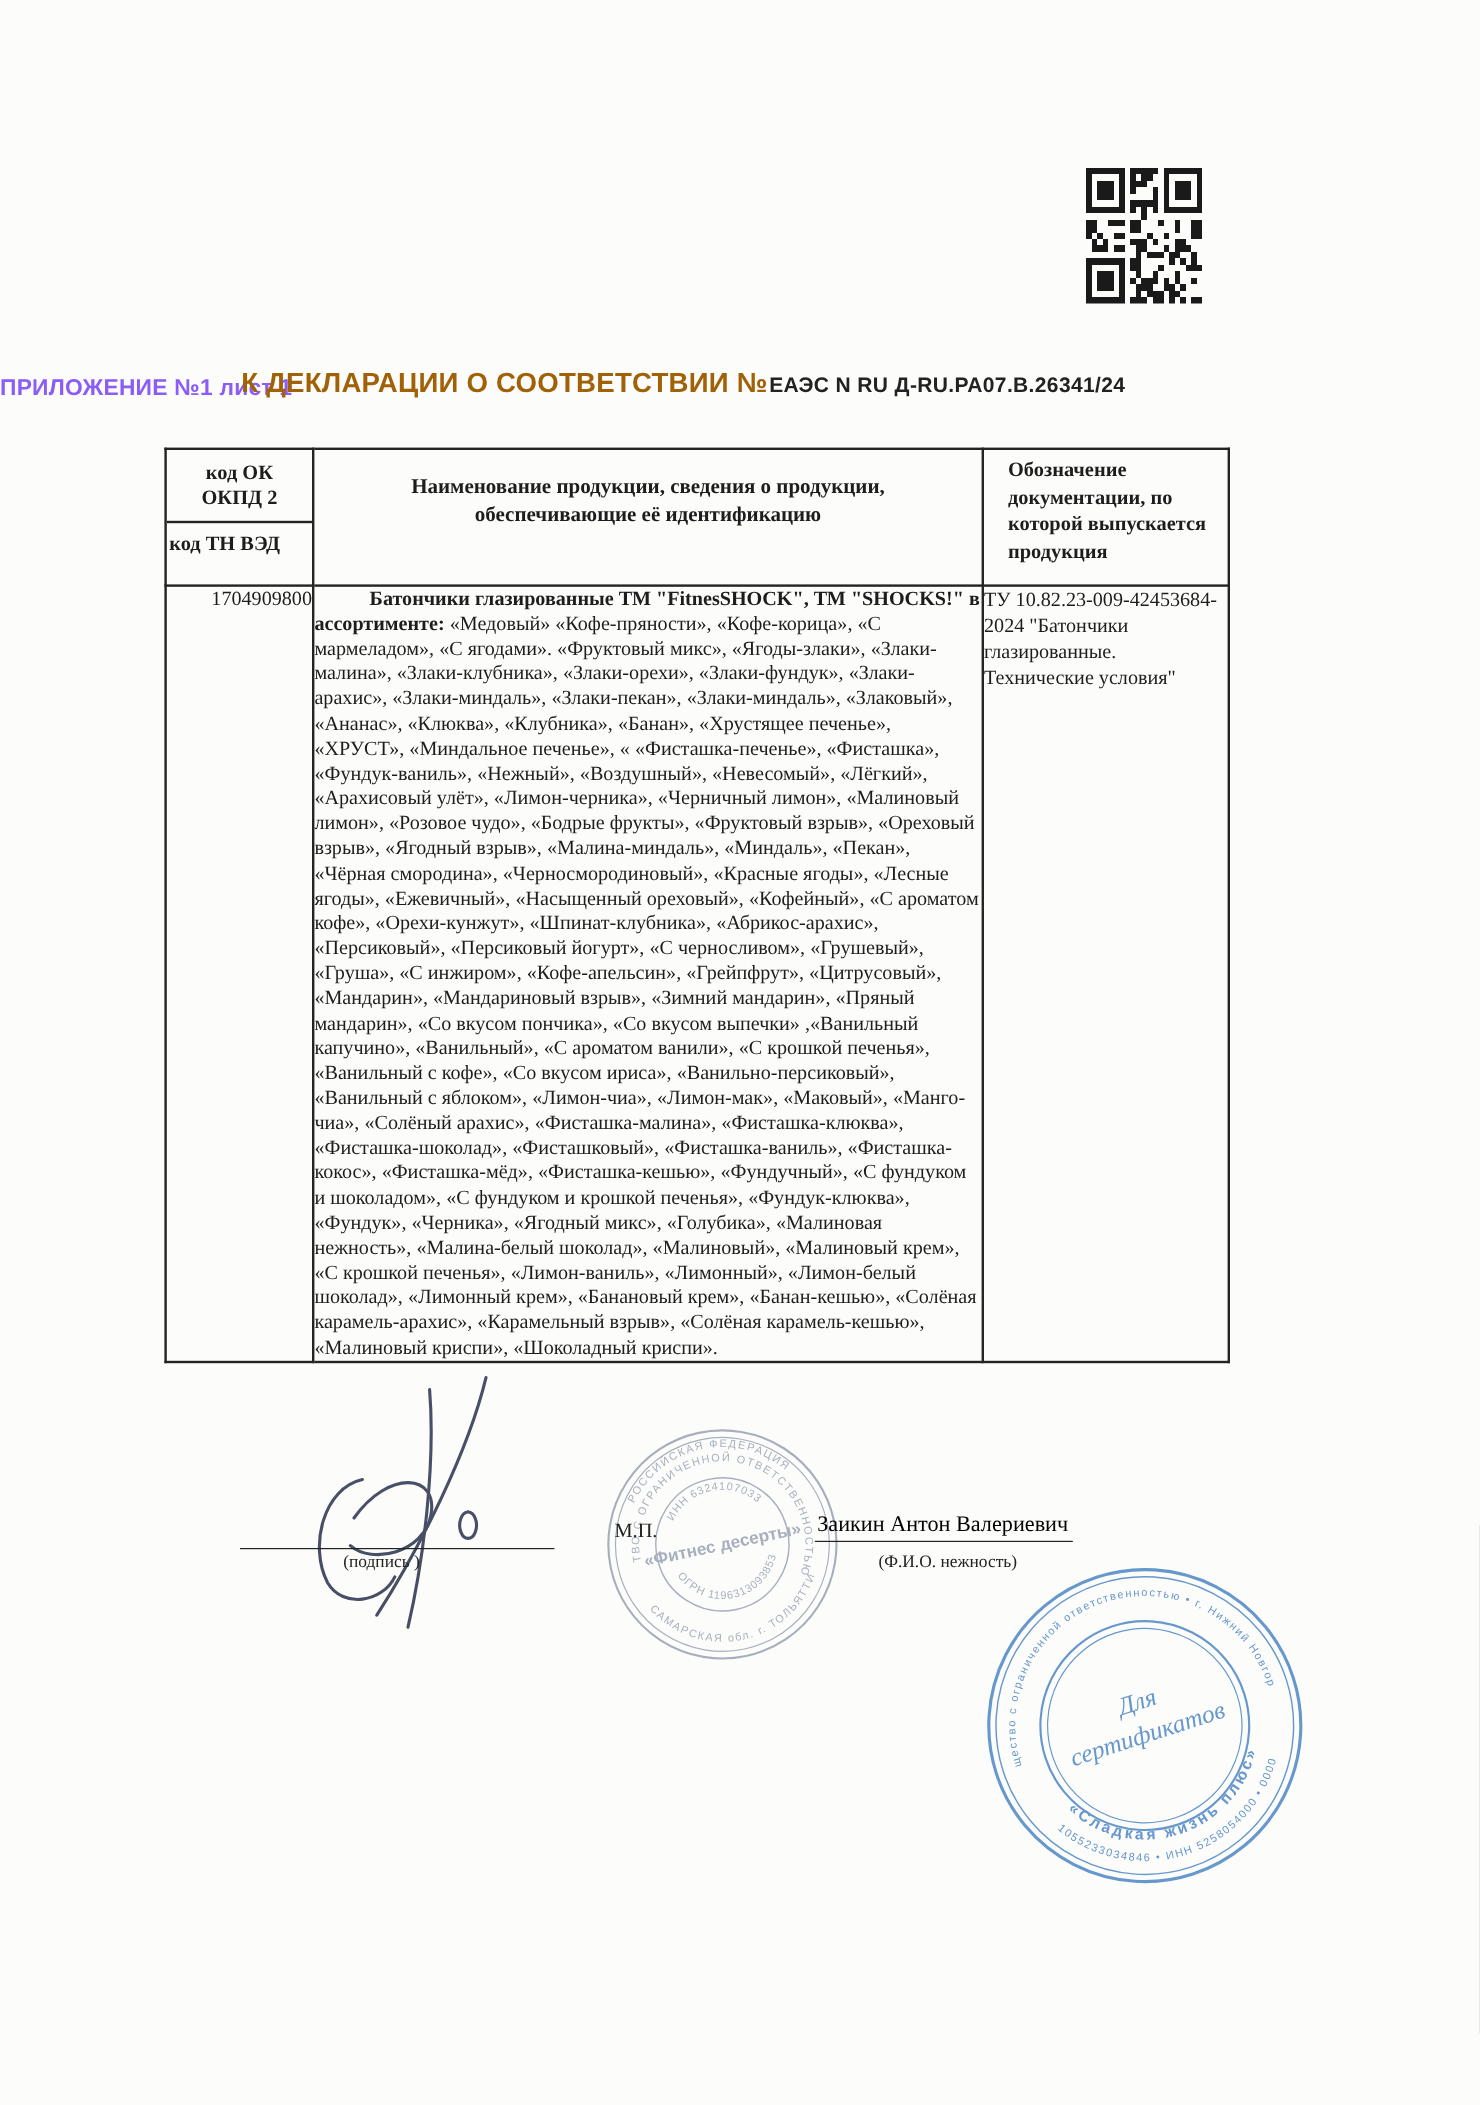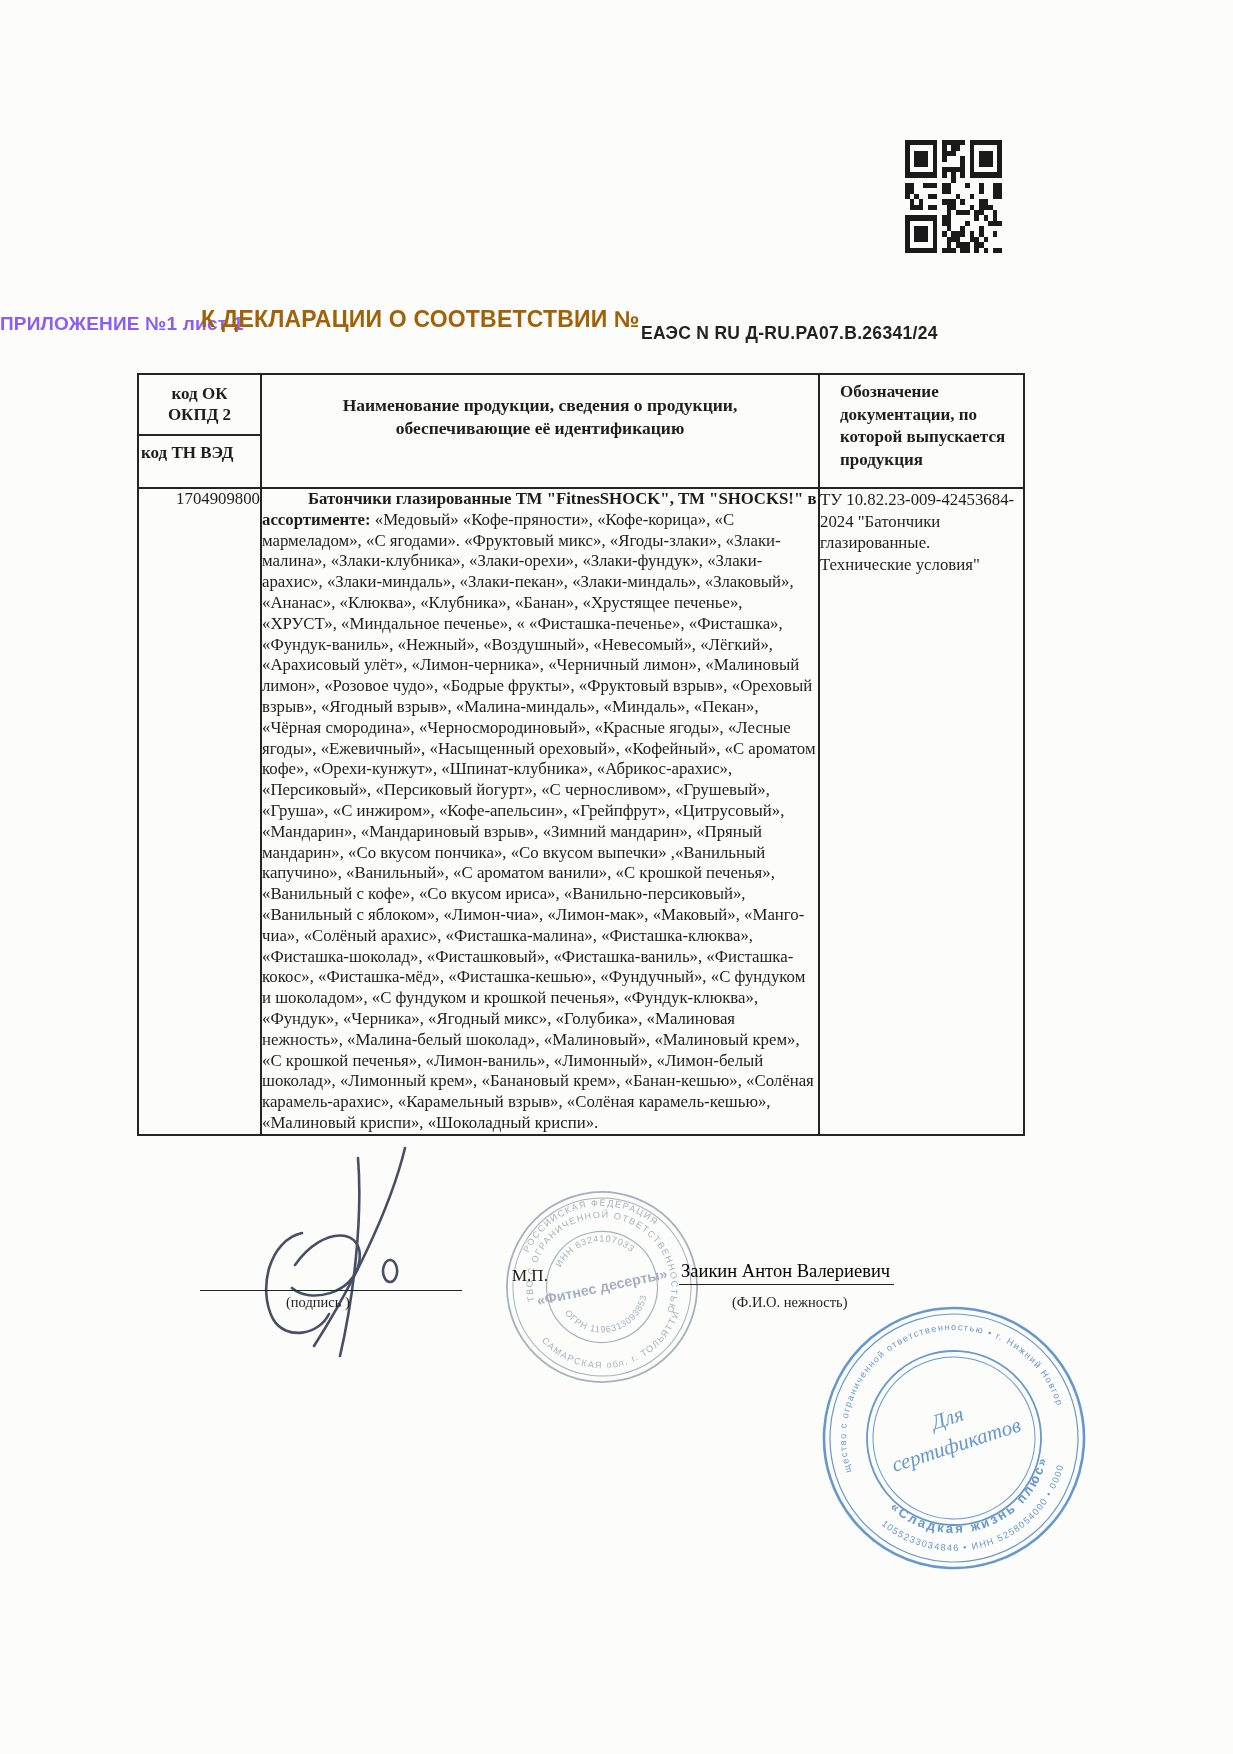--- a/index.html
+++ b/index.html
@@ -20,21 +20,21 @@
     font-weight:bold;font-size:19px;letter-spacing:0.2px;
     color:#8b5cf6;
     margin-top:40px;
   }
   .title-declaration{
     position:absolute;top:306px;left:201px;
     font-family:"Liberation Sans", sans-serif;
     font-weight:bold;font-size:23px;letter-spacing:0.2px;color:#a16207;
   }
   .decl-number{
-    position:absolute;top:323px;left:641px;
+    position:absolute;top:311px;left:641px;
     font-family:"Liberation Sans", sans-serif;
     font-weight:bold;font-size:17.5px;letter-spacing:0.3px;color:#222;
   }
   
   .qr{position:absolute;left:905px;top:140px;width:97px;height:113px;}
   
   table.decl-table{
     position:absolute;left:137px;top:373px;
     width:886px;border-collapse:collapse;table-layout:fixed;
   }

